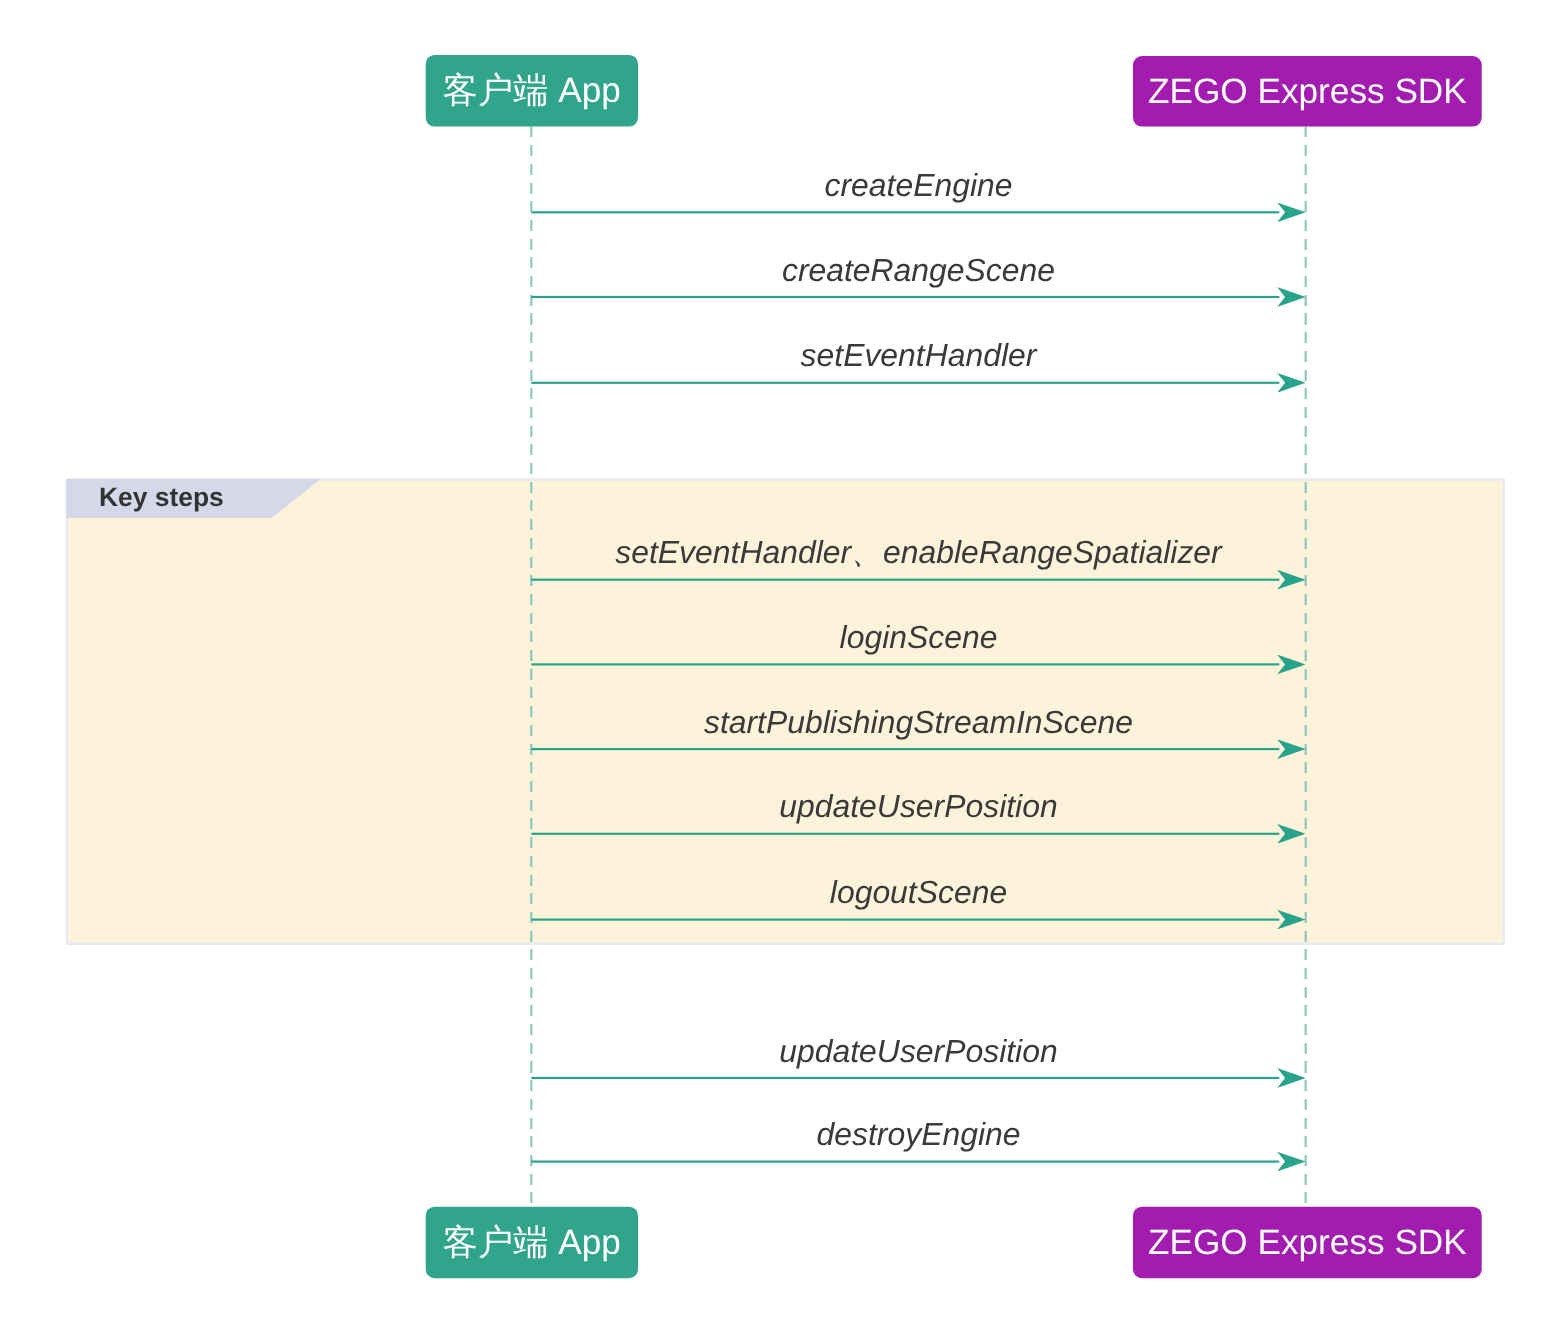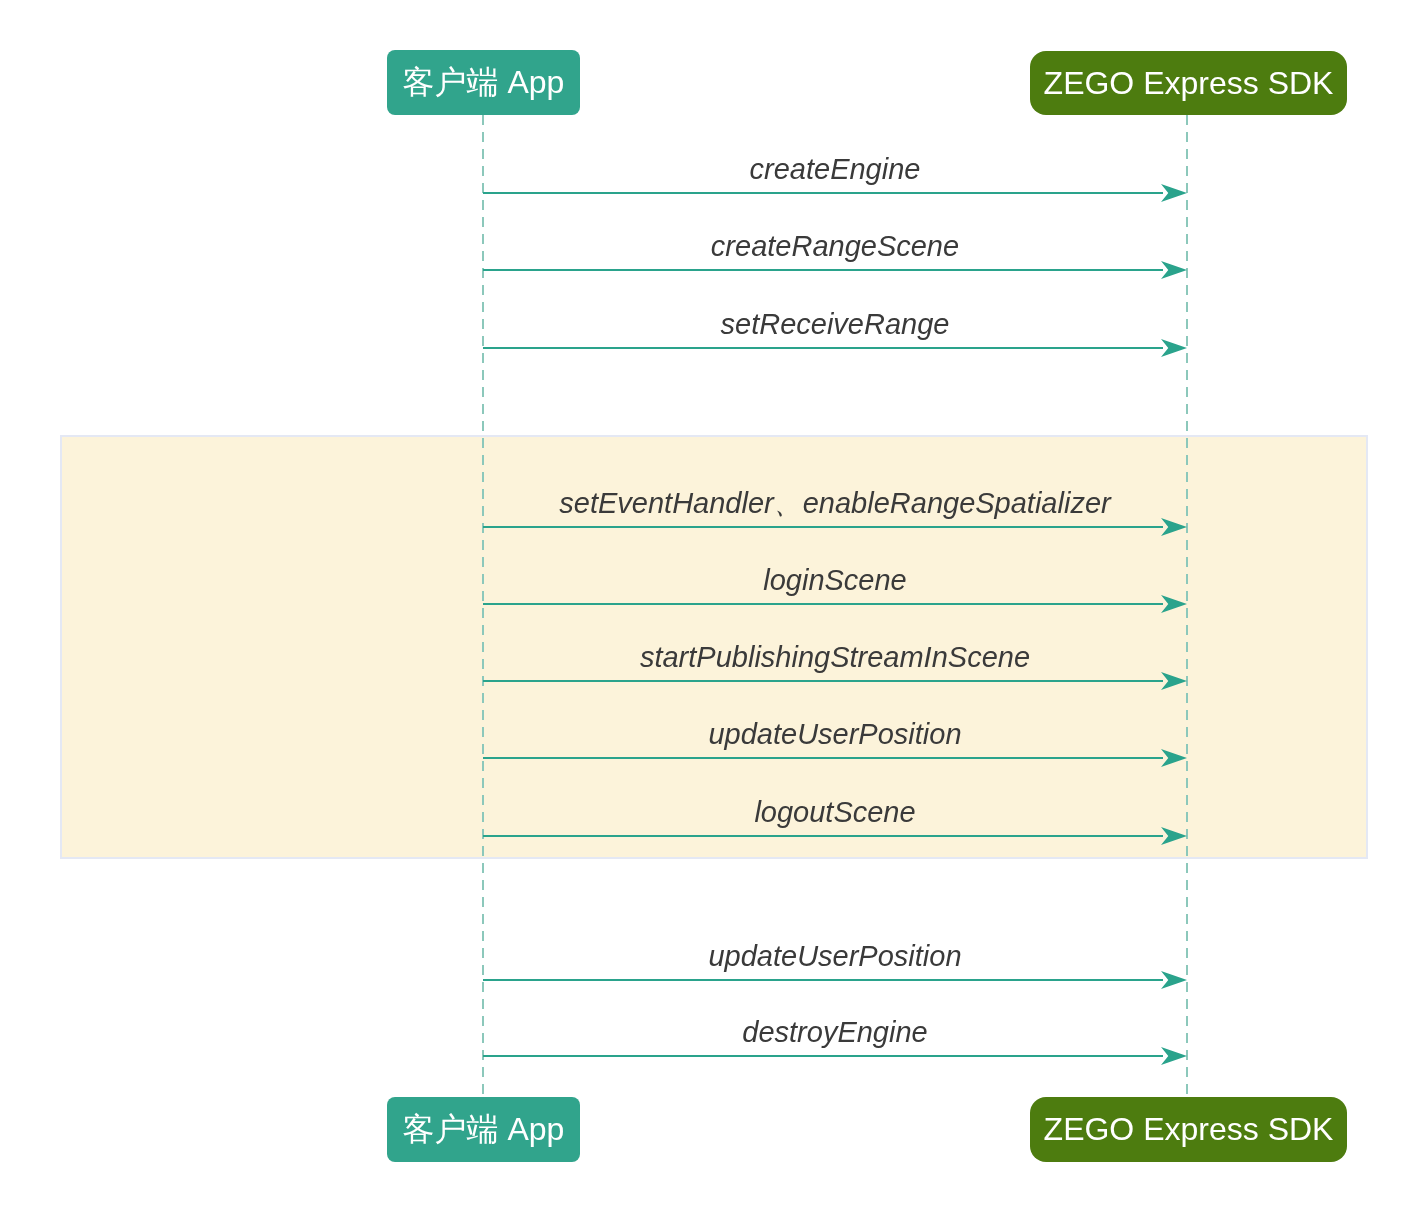--- a/index.html
+++ b/index.html
@@ -7,21 +7,21 @@
   .canvas{
     position:relative;width:1418px;height:1214px;background:#ffffff;overflow:hidden;
     font-family:"Liberation Sans","DejaVu Sans",sans-serif;
   }
   
   .actor{
     position:absolute;display:flex;align-items:center;justify-content:center;
     color:#ffffff;font-size:32px;border-radius:8px;white-space:nowrap;
   }
   .actor.client{background:#31a48c;}
-  .actor.sdk{background:#4d7c0f;border-radius:16px;}
+  .actor.sdk{background:#a21caf;}
   .actor.client.top{left:387px;top:50px;width:193px;height:65px;}
   .actor.sdk.top{left:1030px;top:51px;width:317px;height:64px;}
   .actor.client.bottom{left:387px;top:1097px;width:193px;height:65px;}
   .actor.sdk.bottom{left:1030px;top:1097px;width:317px;height:65px;}
   
   .lifeline{
     position:absolute;top:115px;height:982px;width:2px;
     background:repeating-linear-gradient(to bottom,#8cc8bb 0 10px,transparent 10px 17px);
   }
   .lifeline.client{left:482px;}
@@ -52,20 +52,21 @@
     background:#2aa38c;
     clip-path:polygon(0 0,100% 50%,0 100%,28% 50%);
   }
 </style>
 </head>
 <body>
 
 <div class="canvas">
 
   <div class="panel"></div>
+  <div class="badge">Key steps</div>
 
   <div class="lifeline client"></div>
   <div class="lifeline sdk"></div>
 
   <div class="actor client top">客户端 App</div>
   <div class="actor sdk top">ZEGO Express SDK</div>
 
   <div class="row" style="--y:193px">
 
     <div class="message">createEngine</div>
@@ -73,21 +74,21 @@
     <div class="arrow-head"></div>
   </div>
   <div class="row" style="--y:270px">
 
     <div class="message">createRangeScene</div>
     <div class="arrow-line"></div>
     <div class="arrow-head"></div>
   </div>
   <div class="row" style="--y:348px">
 
-    <div class="message">setReceiveRange</div>
+    <div class="message">setEventHandler</div>
     <div class="arrow-line"></div>
     <div class="arrow-head"></div>
   </div>
 
   <div class="row" style="--y:527px">
 
     <div class="message">setEventHandler、enableRangeSpatializer</div>
     <div class="arrow-line"></div>
     <div class="arrow-head"></div>
   </div>

